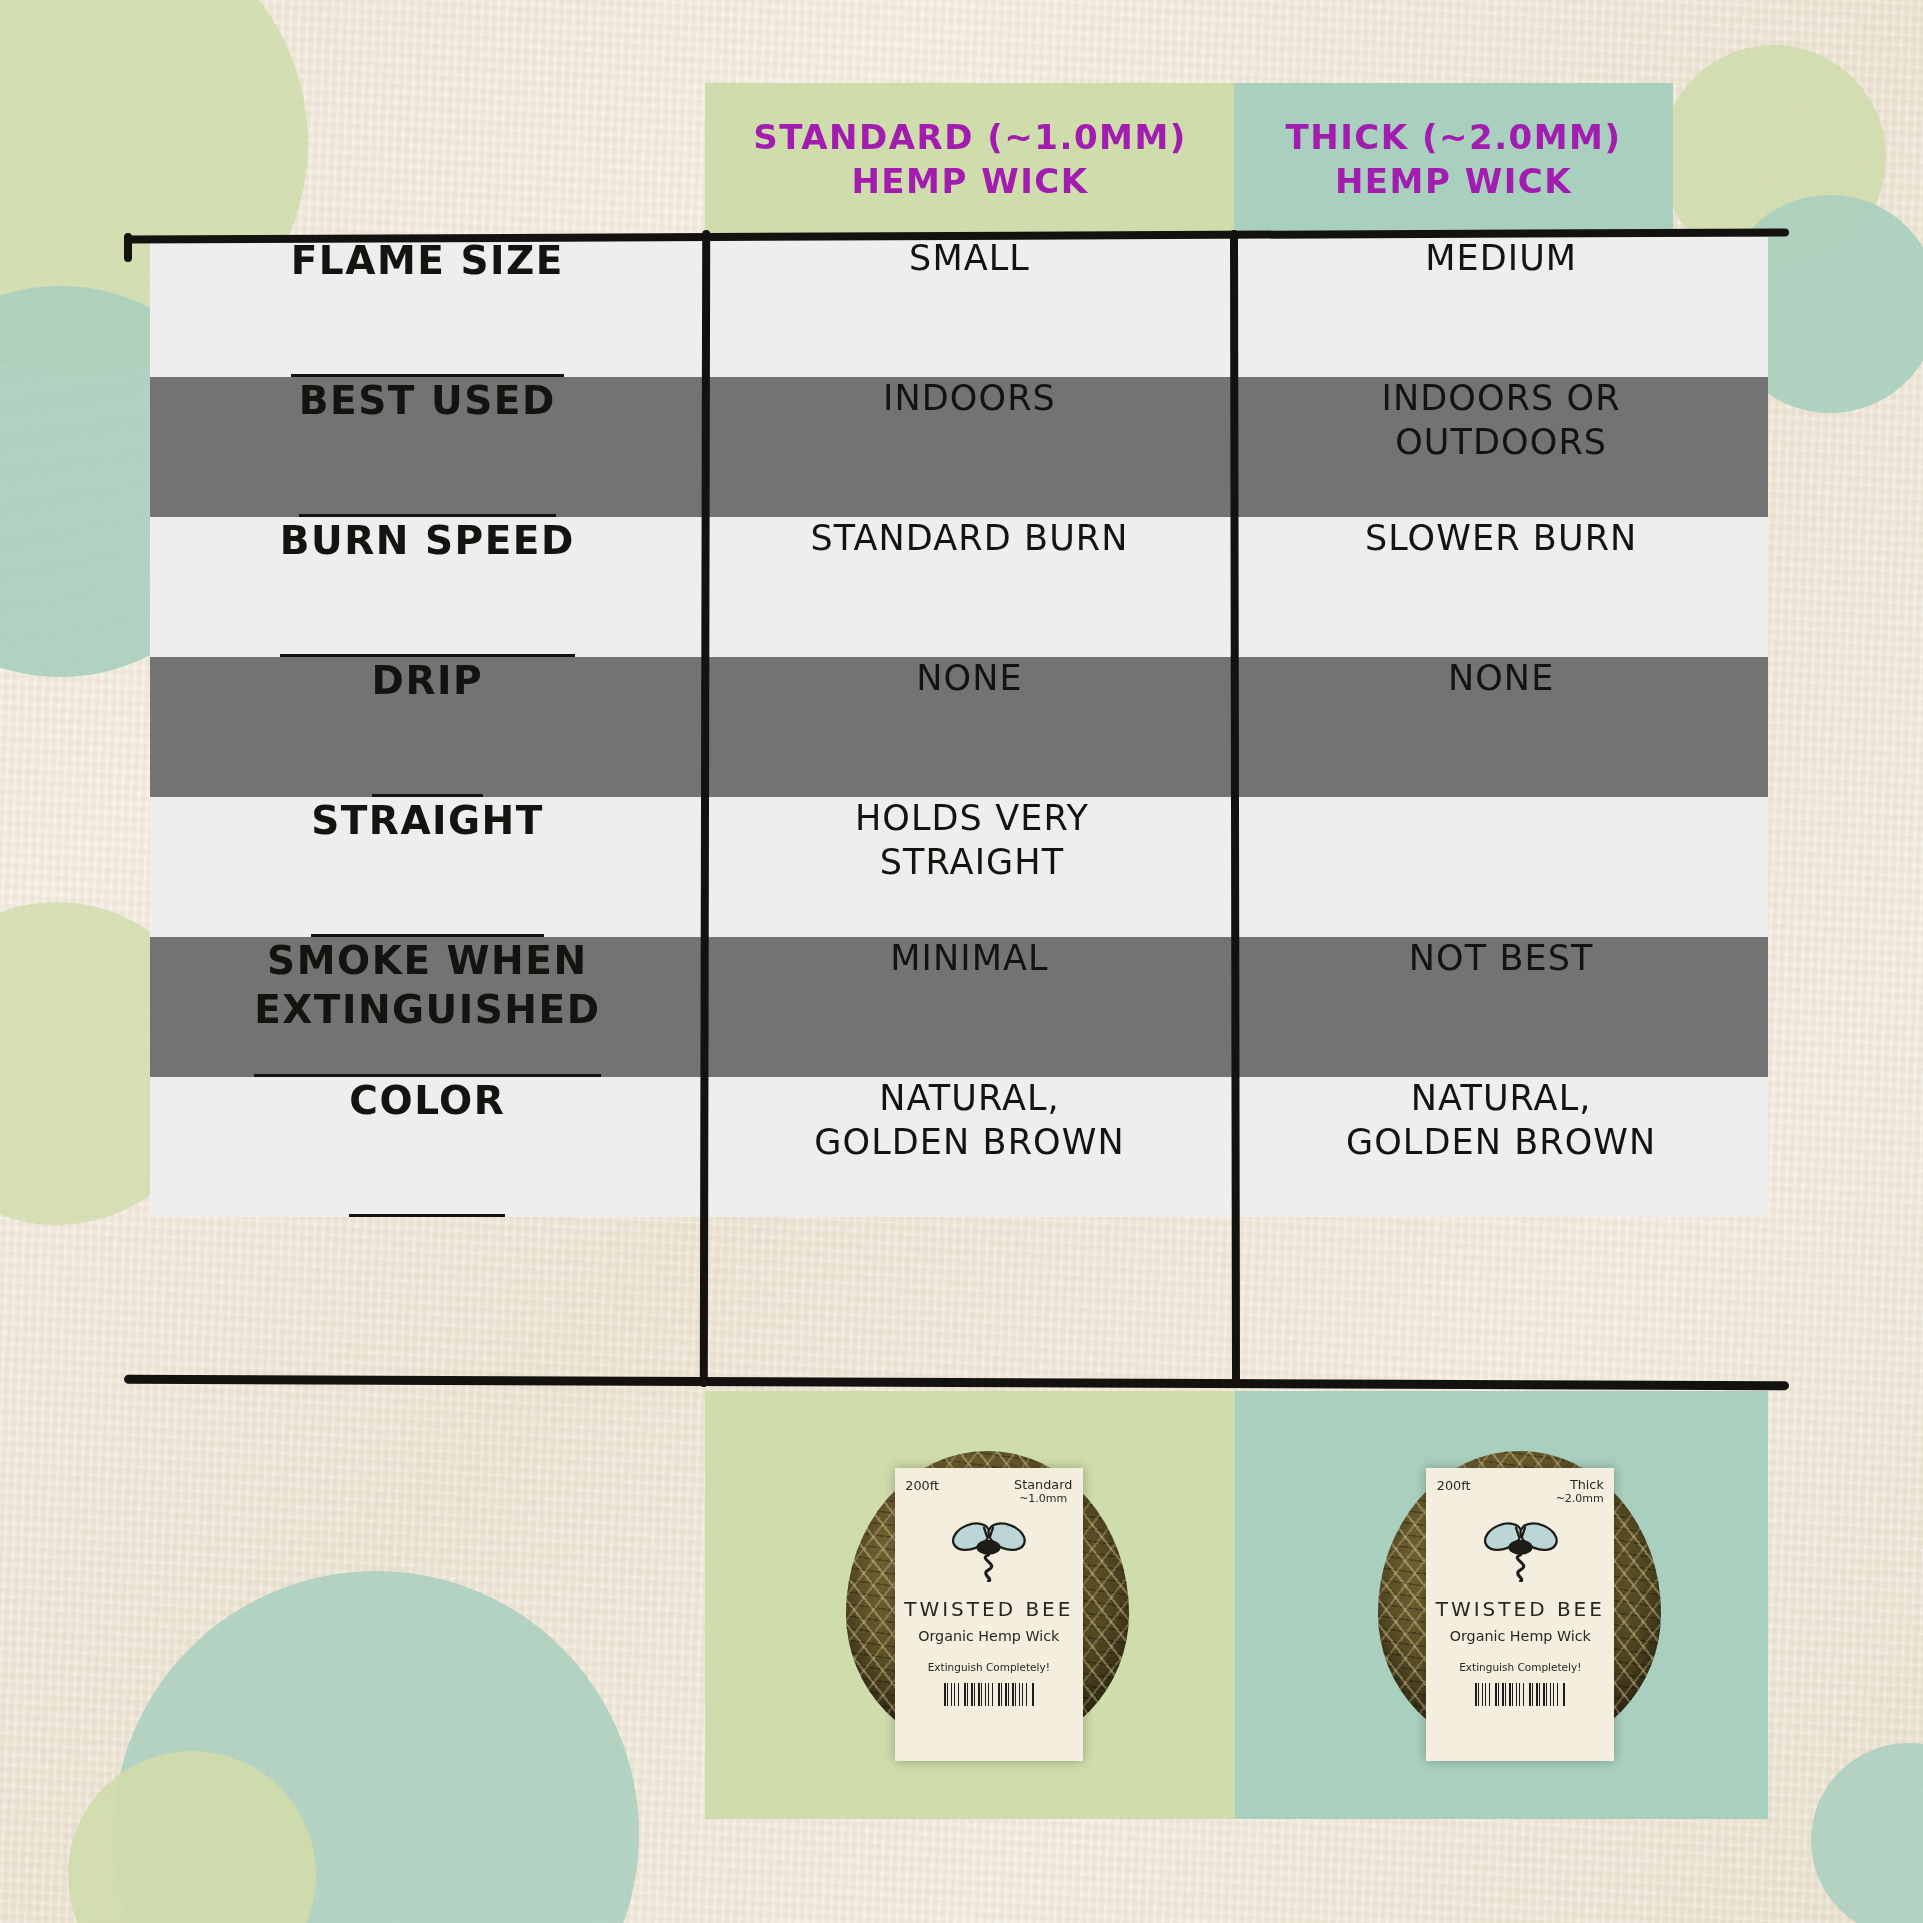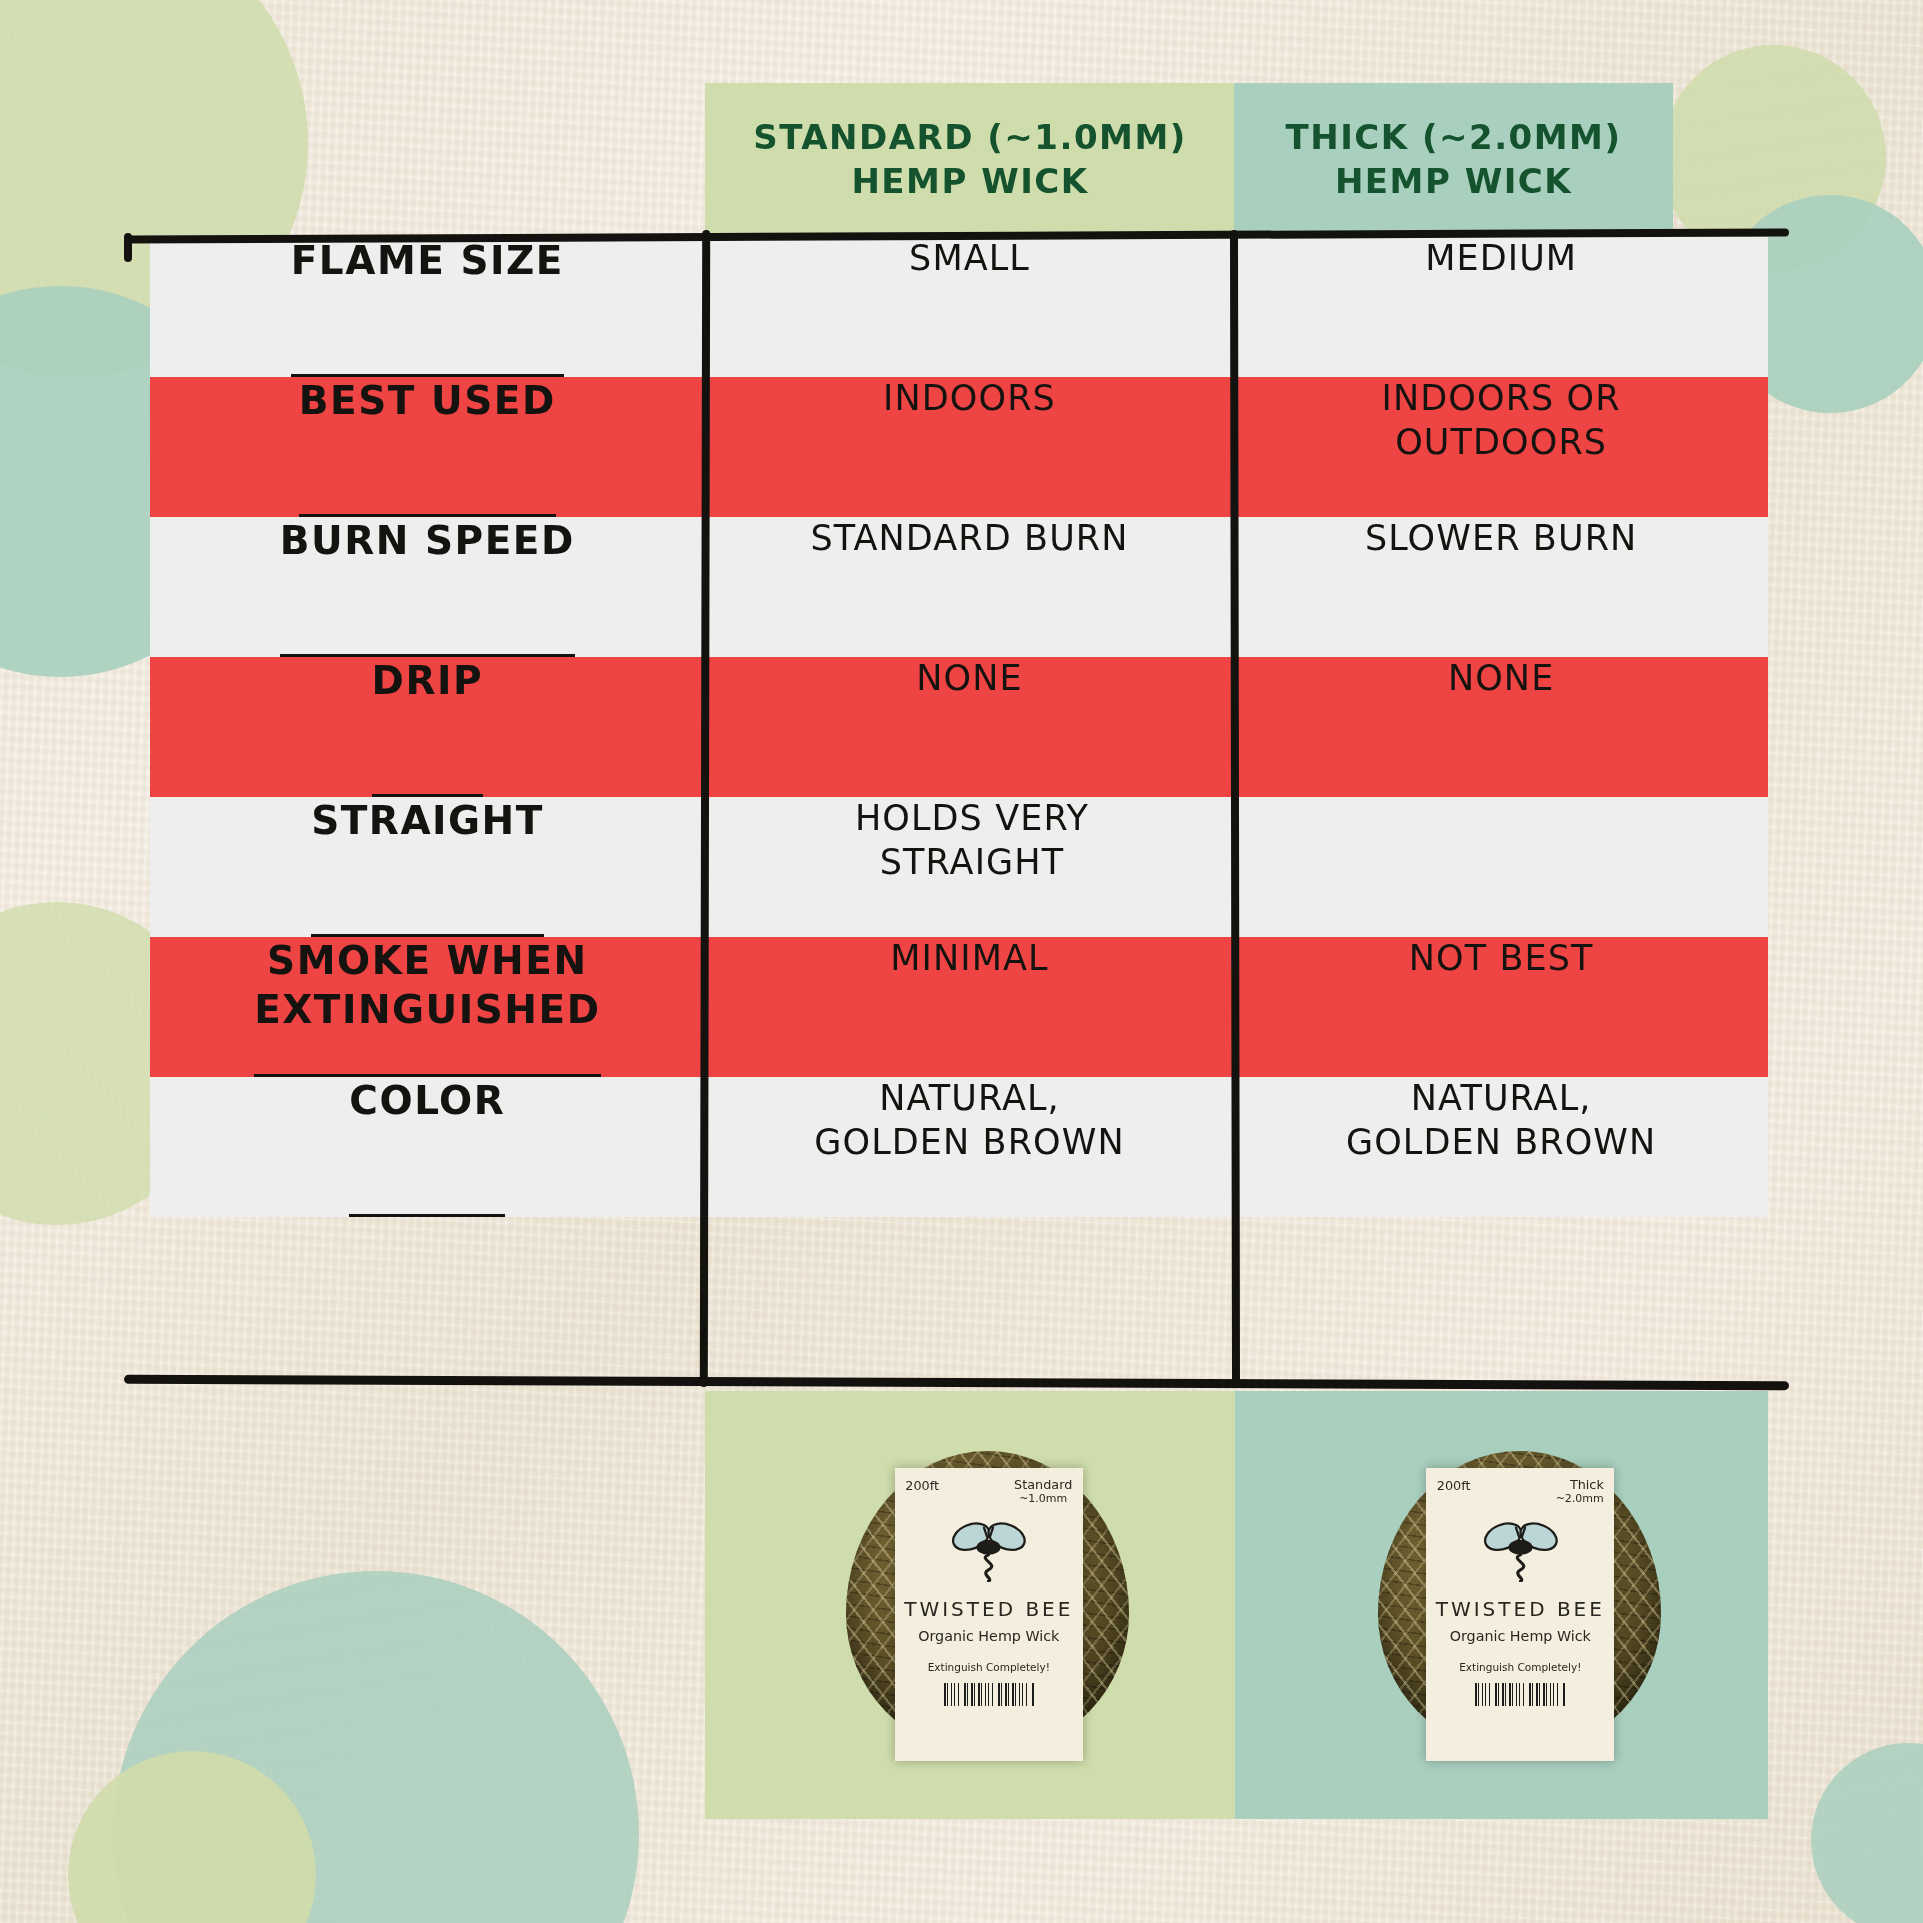--- a/index.html
+++ b/index.html
@@ -46,21 +46,21 @@
   
   .col-head {
     position: absolute;
     top: 0;
     height: 154px;
     display: flex;
     flex-direction: column;
     align-items: center;
     justify-content: center;
     text-align: center;
-    color: #14532d;
+    color: #a21caf;
     font-family: "DejaVu Sans", sans-serif;
     font-weight: bold;
     font-size: 34px;
     letter-spacing: 1.5px;
     line-height: 1.28;
   }
   #head-standard {
     left: 555px;
     width: 530px;
     background: #cfdcab;
@@ -89,21 +89,21 @@
     left: 0;
     top: 154px;
     width: 1618px;
   }
   .row {
     display: flex;
     align-items: stretch;
     min-height: 140px;
   }
   .row.odd  { background: #eeeeee; }
-  .row.even { background: #ef4444; }
+  .row.even { background: #737373; }
   .row .label,
   .row .cell {
     display: flex;
     justify-content: center;
     text-align: center;
     font-family: "DejaVu Sans", sans-serif;
     line-height: 1.25;
     color: #15130f;
   }
   .row .label {

